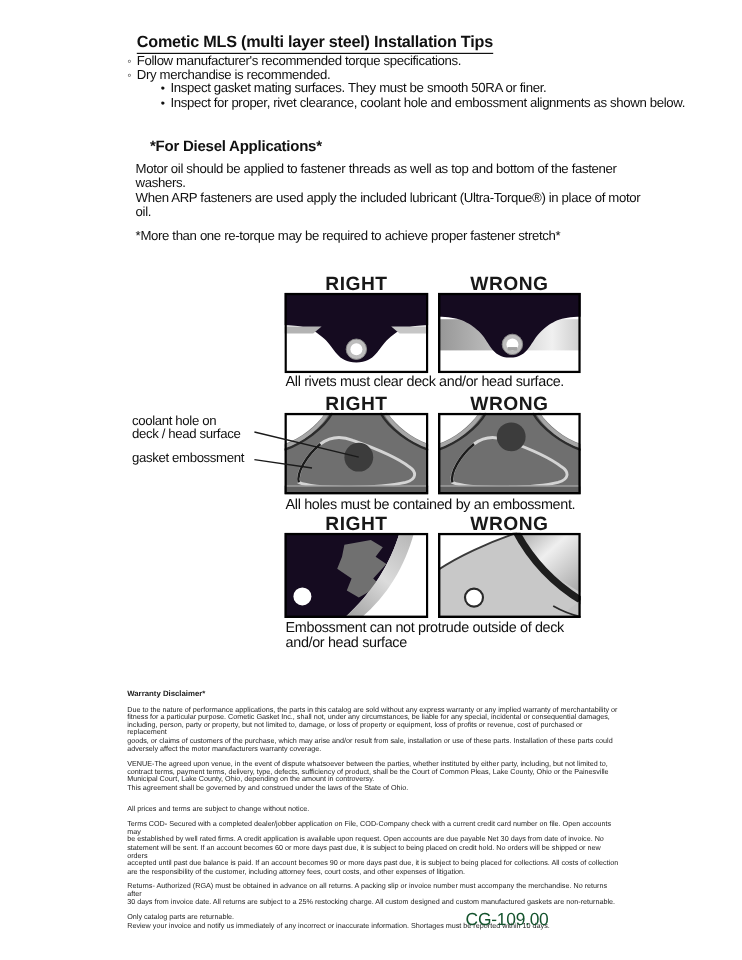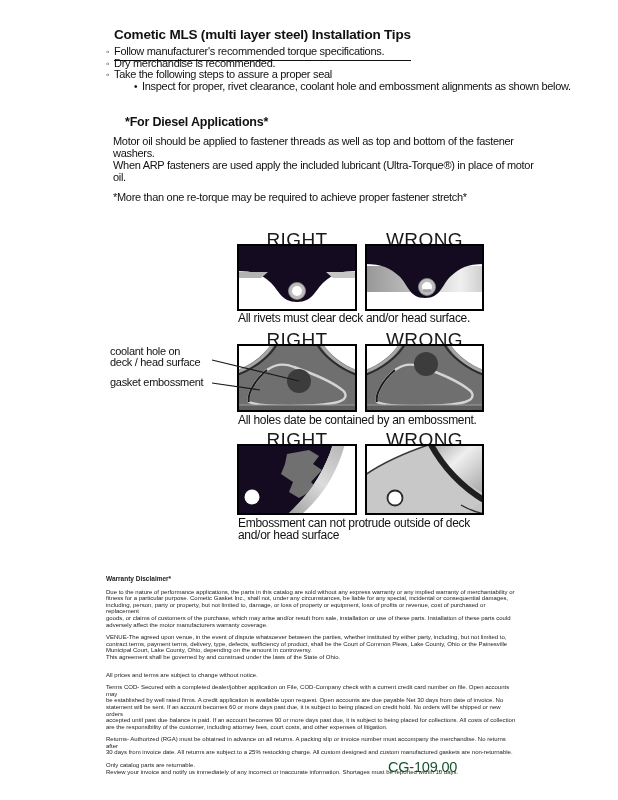--- a/index.html
+++ b/index.html
@@ -4,50 +4,50 @@
 <style>
   html,body{margin:0;padding:0;background:#ffffff;}
   .page{
     position:relative;width:618px;height:800px;background:#ffffff;overflow:hidden;
     font-family:"Liberation Sans","DejaVu Sans",sans-serif;color:#111;
   }
   .abs{position:absolute;}
   .prewrap{white-space:pre-line;}
   .title{
     left:114px;top:27px;font-size:13.5px;font-weight:bold;letter-spacing:-0.2px;
-    padding-bottom:18px;border-bottom:1.6px solid #111;
+    padding-bottom:2px;border-bottom:1.6px solid #111;
   }
   .bullets{left:106px;top:46px;font-size:11px;letter-spacing:-0.3px;line-height:11.7px;}
   .brow{white-space:nowrap;}
   .brow .m{display:inline-block;width:8px;font-size:10px;}
   .brow.sub{padding-left:28px;}
   .diesel{left:113px;top:117px;width:430px;font-size:11px;letter-spacing:-0.3px;line-height:11.9px;}
   .diesel h2{font-size:12.5px;font-weight:bold;margin:0 0 7px 12px;letter-spacing:-0.2px;}
   .diesel p{margin:0 0 8px 0;}
-  .dg-label{top:229px;width:120px;text-align:center;font-size:19px;font-weight:normal;letter-spacing:0.4px;color:#181818;}
+  .dg-label{top:229px;width:120px;text-align:center;font-size:16px;font-weight:bold;letter-spacing:0.4px;color:#181818;}
   .caption{font-size:12px;letter-spacing:-0.3px;line-height:11.5px;color:#111;}
   .ann{width:100px;font-size:11px;letter-spacing:-0.3px;line-height:11px;color:#111;}
   .disc{left:106px;top:576px;width:412px;font-size:6px;line-height:6.6px;color:#222;}
   .disc h3{font-size:6.5px;font-weight:bold;margin:0 0 6px 0;}
   .disc p{margin:0 0 6px 0;}
   .disc p.wide-gap{margin-bottom:11px;}
   .docnum{left:388px;top:759px;font-size:14.5px;letter-spacing:-0.2px;color:#14532d;}
   svg{display:block;}
 </style>
 </head>
 <body>
 
 <div class="page">
 
   <div class="abs title">Cometic MLS (multi layer steel) Installation Tips</div>
 
   <div class="abs bullets">
     <div class="brow"><span class="m">◦</span><span>Follow manufacturer's recommended torque specifications.</span></div>
     <div class="brow"><span class="m">◦</span><span>Dry merchandise is recommended.</span></div>
-    <div class="brow"><span class="m">◦</span><span>Take the following steps to assure a proper seal</span></div>
+    <div class="brow sub"><span class="m">•</span><span>Inspect gasket mating surfaces.  They must be smooth 50RA or finer.</span></div>
     <div class="brow sub"><span class="m">•</span><span>Inspect for proper, rivet clearance, coolant hole and embossment alignments as shown below.</span></div>
   </div>
 
   <div class="abs diesel">
     <h2>*For Diesel Applications*</h2>
     <p class="prewrap">Motor oil should be applied to fastener threads as well as top and bottom of the fastener washers.
 When ARP fasteners are used apply the included lubricant (Ultra-Torque®) in place of motor oil.</p>
     <p class="prewrap">*More than one re-torque may be required to achieve proper fastener stretch*</p>
   </div>
 
@@ -125,21 +125,21 @@
     <rect x="0" y="61" width="119" height="7" fill="#5e5e5e"></rect>
     <line x1="0" y1="61" x2="119" y2="61" stroke="#9e9e9e" stroke-width="1.2"></line>
     <rect x="1" y="1" width="117" height="66" fill="none" stroke="#000000" stroke-width="2"></rect>
   </svg>
 
   <svg class="abs" style="left:205px;top:352px;z-index:5;" width="100" height="42" viewBox="0 0 100 42">
     <line x1="7" y1="8" x2="94" y2="29" stroke="#1a1a1a" stroke-width="1.1"></line>
     <line x1="7" y1="31" x2="55" y2="38" stroke="#1a1a1a" stroke-width="1.1"></line>
   </svg>
 
-  <div class="abs caption" style="left:238px;top:415px;">All holes date be contained by an embossment.</div>
+  <div class="abs caption" style="left:238px;top:415px;">All holes must be contained by an embossment.</div>
 
   <div class="abs dg-label" style="left:237px;top:429px;">RIGHT</div>
   <div class="abs dg-label" style="left:365px;top:429px;width:119px;">WRONG</div>
 
   <svg class="abs" style="left:237px;top:444px;" width="120" height="71" viewBox="0 0 120 71">
     <defs>
       <linearGradient id="gE" gradientUnits="userSpaceOnUse" x1="50" y1="71" x2="108" y2="0">
         <stop offset="0" stop-color="#9f9f9f"></stop>
           <stop offset="0.5" stop-color="#dcdcdc"></stop>
           <stop offset="1" stop-color="#b5b5b5"></stop>

